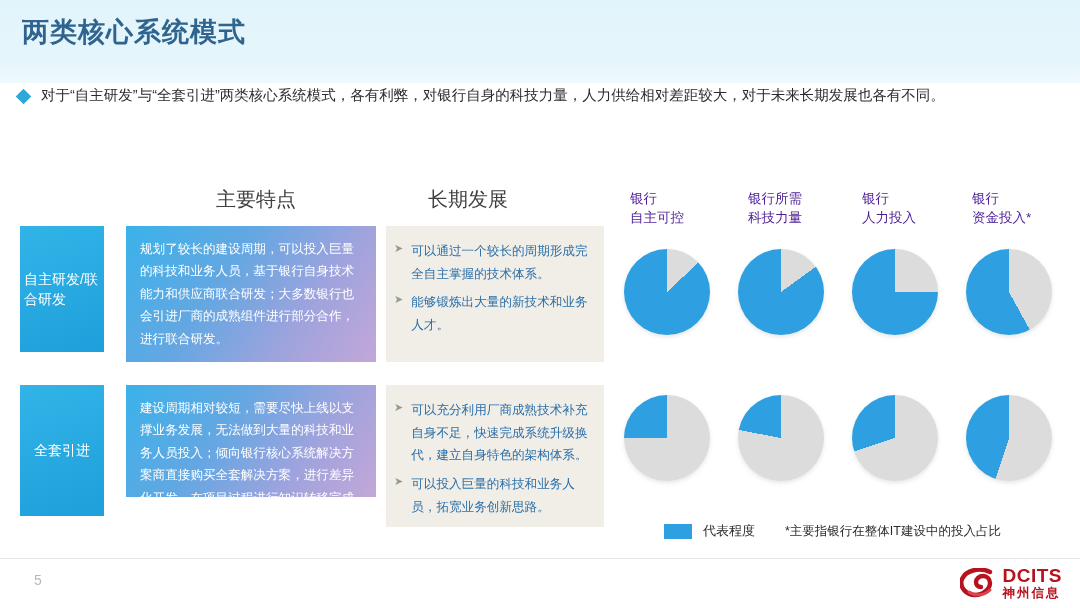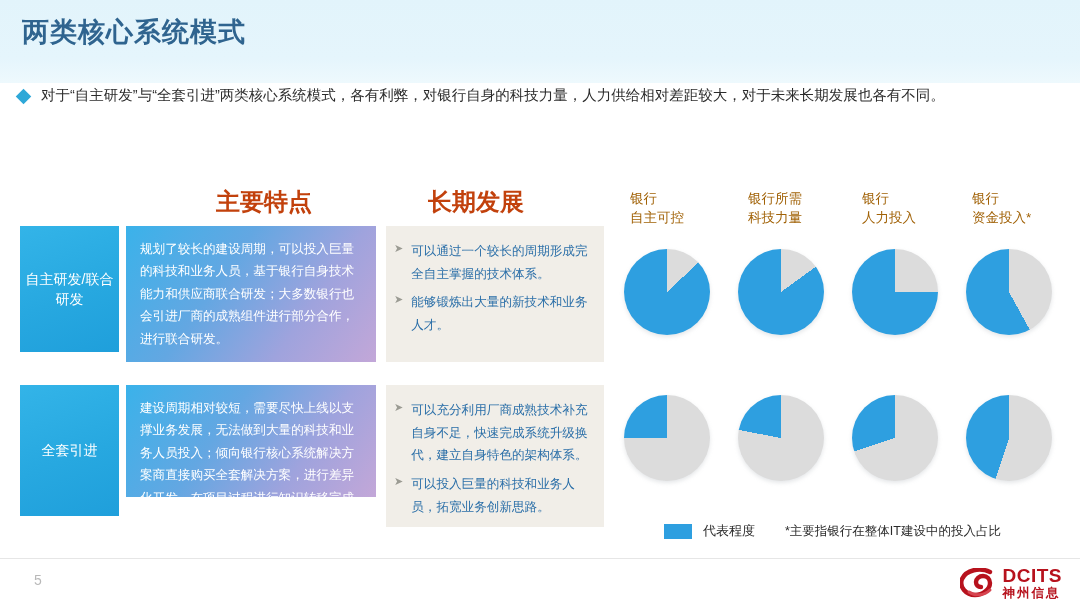--- a/index.html
+++ b/index.html
@@ -48,36 +48,36 @@
   .bullet-text {
     font-size: 14.5px;
     color: #2b2b2b;
     line-height: 1.3;
     white-space: nowrap;
   }
 
   
   .col-head {
     position: absolute;
-    font-size: 24px; font-weight: bold;
-    color: #c2410c;
+    font-size: 20px; font-weight: normal;
+    color: #404040;
     white-space: nowrap;
   }
   #head-features { left: 216px; top: 186px; }
   #head-longterm { left: 428px; top: 186px; }
 
   
   .matrix { position: absolute; left: 0; top: 0; }
 
   .label-box {
     position: absolute;
-    width: 99px;
+    width: 84px;
     background: linear-gradient(160deg, #33b4e8 0%, #27a8e0 55%, #1f9fdb 100%);
     display: flex; align-items: center; justify-content: center;
-    text-align: center;
+    text-align: left;
     color: #ffffff;
     font-size: 14px;
     line-height: 1.45;
     padding: 4px;
   }
   #label-zizhu { left: 20px; top: 226px; height: 126px; }
   #label-quantao { left: 20px; top: 385px; height: 131px; }
 
   .feature-box {
     position: absolute;
@@ -110,21 +110,21 @@
     font-size: 12.6px;
     color: #2b6fa8;
     line-height: 1.8;
   }
 
   
   .pie-headers { position: absolute; left: 0; top: 0; }
   .pie-head {
     position: absolute;
     font-size: 13.5px;
-    color: #a16207;
+    color: #4c1d95;
     line-height: 1.38;
     white-space: nowrap;
   }
   .pie-grid { position: absolute; left: 0; top: 0; }
   .pie {
     position: absolute;
     width: 86px; height: 86px;
     border-radius: 50%;
     filter: drop-shadow(0 2px 2px rgba(120,130,140,0.20));
   }

